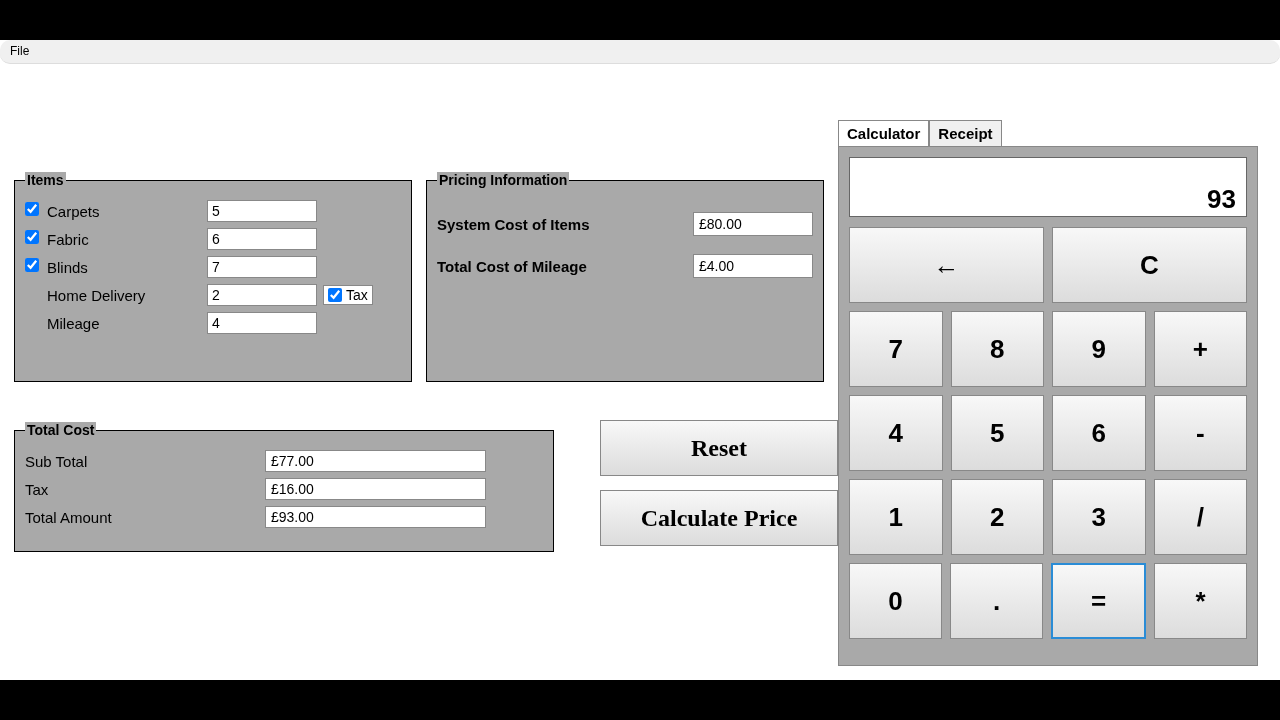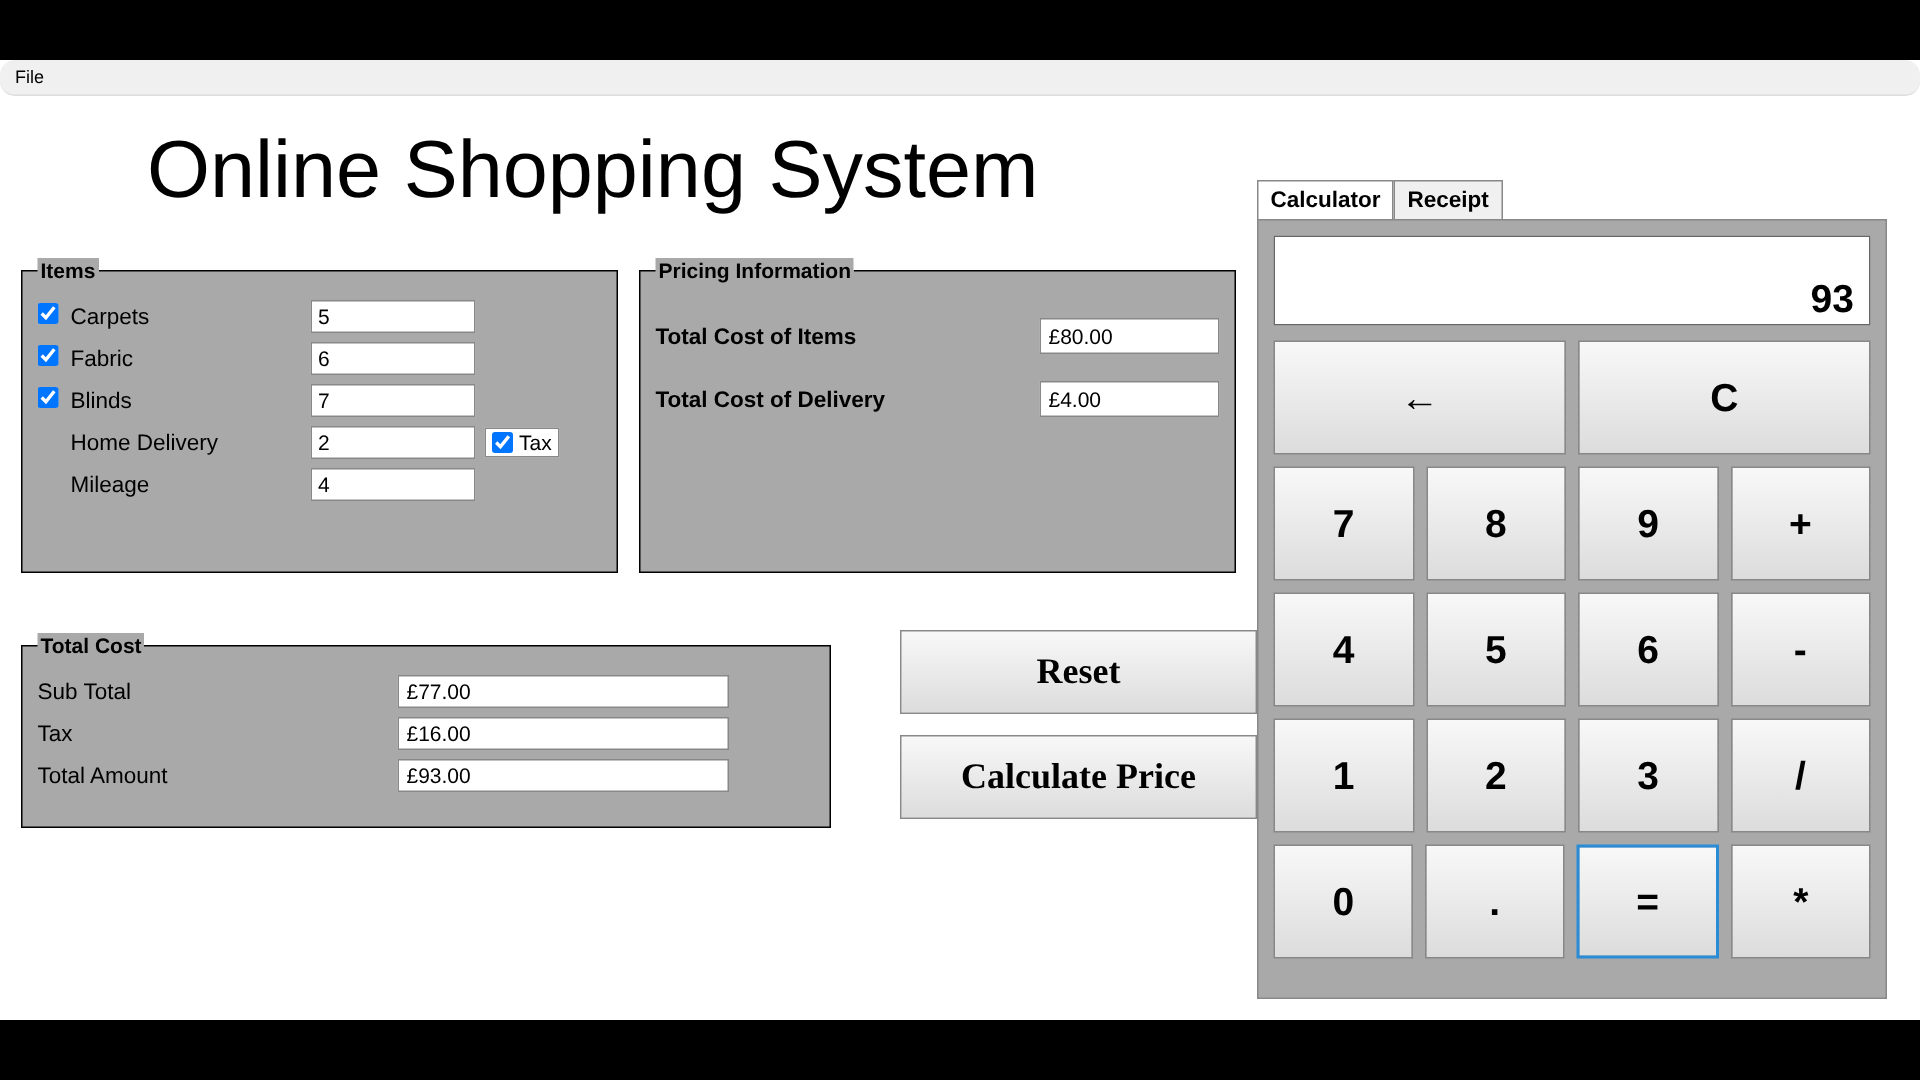--- a/index.html
+++ b/index.html
@@ -134,21 +134,20 @@
 .calc-btn.selected { border: 2px solid #2a8cd6; }
 </style>
 </head>
 <body>
 
 <div class="app-window">
   <div class="menubar">
     <span>File</span>
   </div>
   <div class="content">
-    <h1 class="title">Online Shopping System</h1>
 
     <div class="left-col">
       <div class="row1">
 
         <fieldset class="box items-box">
           <legend>Items</legend>
 
           <div class="items-row">
             <span class="chkwrap"><input type="checkbox" checked="" style=""></span>
             <span class="lbl">Carpets</span>
@@ -176,25 +175,25 @@
           <div class="items-row">
             <span class="chkwrap"></span>
             <span class="lbl">Mileage</span>
             <input class="qty" value="4" style="">
           </div>
         </fieldset>
 
         <fieldset class="box pricing-box">
           <legend>Pricing Information</legend>
           <div class="pricing-row">
-            <span class="plbl">Total Cost of Items</span>
+            <span class="plbl">System Cost of Items</span>
             <input class="pval" value="£80.00" style="">
           </div>
           <div class="pricing-row">
-            <span class="plbl">Total Cost of Delivery</span>
+            <span class="plbl">Total Cost of Mileage</span>
             <input class="pval" value="£4.00" style="">
           </div>
         </fieldset>
       </div>
 
       <fieldset class="box total-box">
         <legend>Total Cost</legend>
         <div class="total-row">
           <span class="tlbl">Sub Total</span>
           <input class="tval" value="£77.00" style="">

